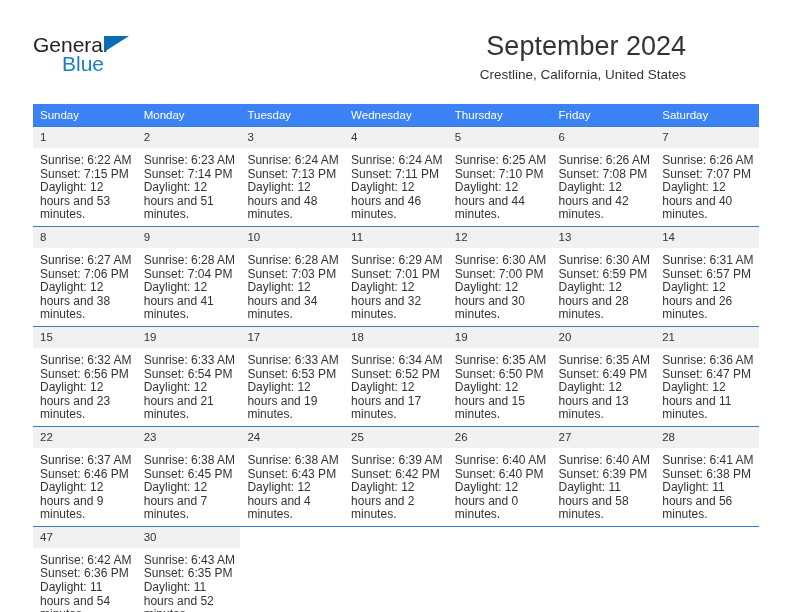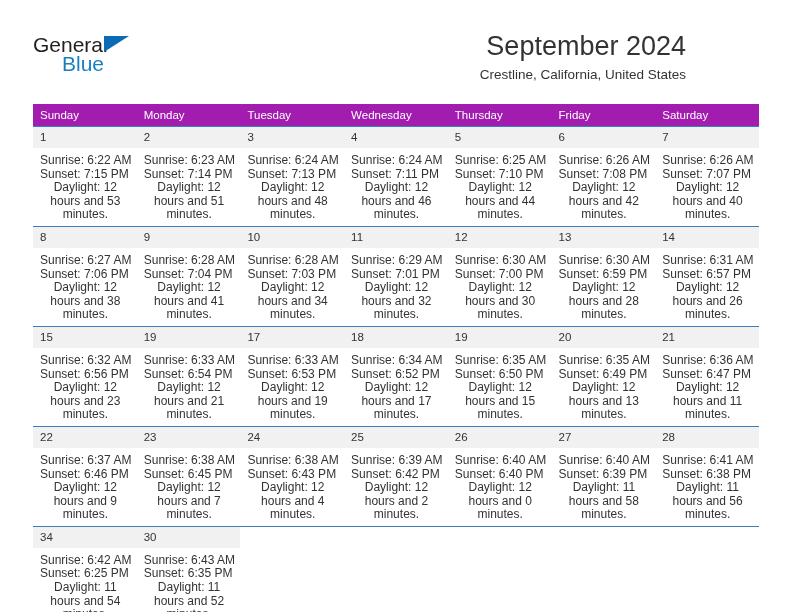--- a/index.html
+++ b/index.html
@@ -88,21 +88,21 @@
   
   .calendar {
     position: absolute;
     left: 33px;
     top: 104px;
     width: 726px;
     border-collapse: collapse;
     table-layout: fixed;
   }
   .calendar th {
-    background: #a21caf;
+    background: #3b82f6;
     color: #ffffff;
     font-size: 11.5px;
     font-weight: normal;
     text-align: left;
     padding: 5px 0 5px 7px;
     height: 11px;
     border: none;
   }
   .calendar td {
     vertical-align: top;
@@ -130,21 +130,20 @@
     padding: 6px 6px 4px 7px;
     font-size: 12px;
     line-height: 13.6px;
     color: #333333;
   }
   .cell-body div {
     white-space: nowrap;
   }
   .cell-body .daylight-line {
     white-space: normal;
-    text-align: center;
   }
 </style>
 </head>
 <body>
 
 <div class="page">
 
   <div class="masthead">
 
     <div class="logo">
@@ -400,24 +399,24 @@
             <div class="daynum-band">28</div>
             <div class="cell-body">
               <div>Sunrise: 6:41 AM</div>
               <div>Sunset: 6:38 PM</div>
               <div class="daylight-line">Daylight: 11 hours and 56 minutes.</div>
             </div>
           </td>
         </tr>
         <tr class="week">
           <td>
-            <div class="daynum-band">34</div>
+            <div class="daynum-band">47</div>
             <div class="cell-body">
               <div>Sunrise: 6:42 AM</div>
-              <div>Sunset: 6:25 PM</div>
+              <div>Sunset: 6:36 PM</div>
               <div class="daylight-line">Daylight: 11 hours and 54 minutes.</div>
             </div>
           </td>
           <td>
             <div class="daynum-band">30</div>
             <div class="cell-body">
               <div>Sunrise: 6:43 AM</div>
               <div>Sunset: 6:35 PM</div>
               <div class="daylight-line">Daylight: 11 hours and 52 minutes.</div>
             </div>

